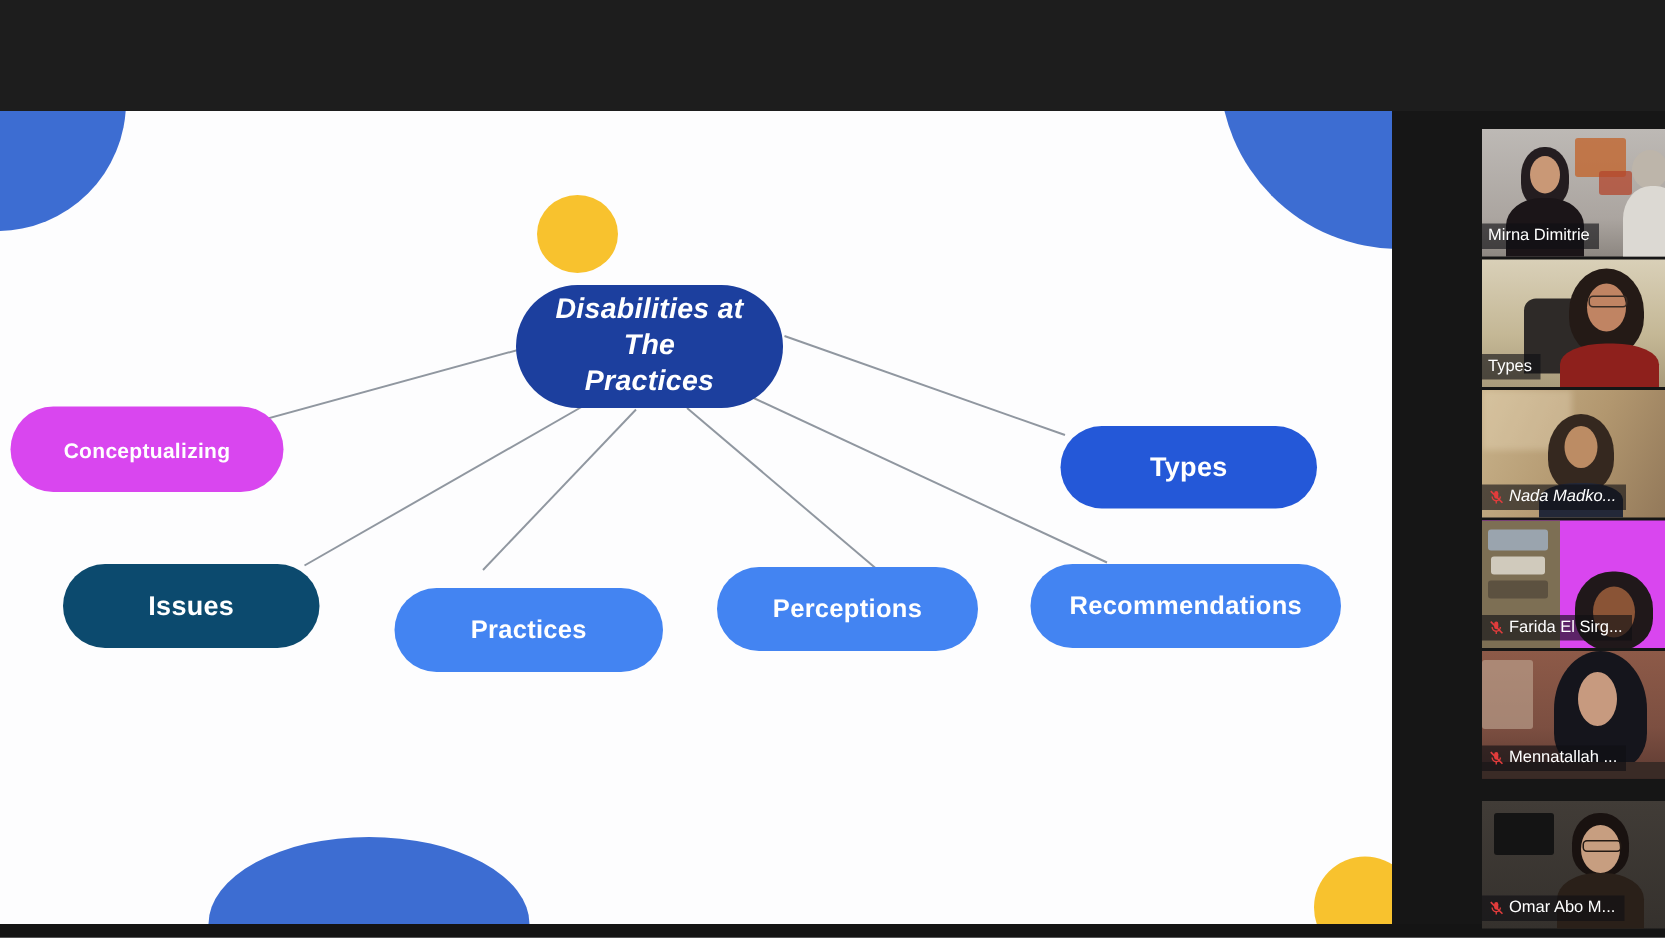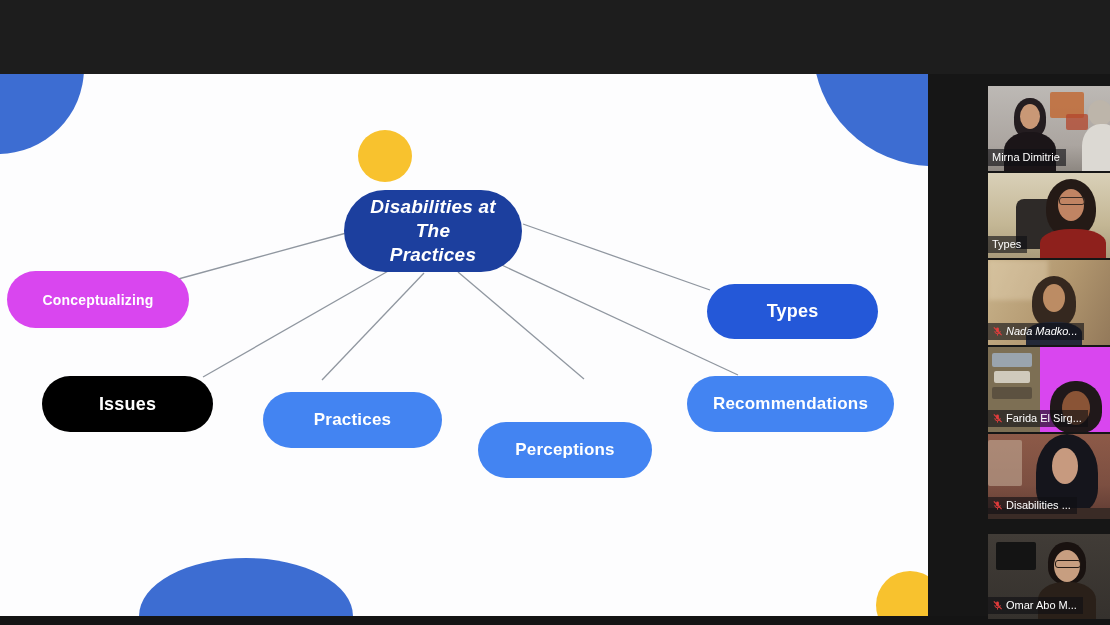--- a/index.html
+++ b/index.html
@@ -30,23 +30,23 @@
     position:absolute;display:flex;align-items:center;justify-content:center;
     color:#ffffff;font-weight:600;border-radius:999px;text-align:center;
     letter-spacing:.2px;
   }
   #central-node{
     left:344px;top:116px;width:178px;height:82px;background:#1c3f9e;
     border-radius:41px;flex-direction:column;font-weight:700;font-size:19px;line-height:1.26;font-style:italic;
   }
   #node-conceptualizing{left:7px;top:197px;width:182px;height:57px;background:#d946ef;font-size:14px;}
   #node-types{left:707px;top:210px;width:171px;height:55px;background:#2458d8;font-size:18px;}
-  #node-issues{left:42px;top:302px;width:171px;height:56px;background:#000000;font-size:18px;}
+  #node-issues{left:42px;top:302px;width:171px;height:56px;background:#0c4a6e;font-size:18px;}
   #node-practices{left:263px;top:318px;width:179px;height:56px;background:#4384f2;font-size:17px;}
-  #node-perceptions{left:478px;top:304px;width:174px;height:56px;background:#4384f2;font-size:17px;margin-top:44px;}
+  #node-perceptions{left:478px;top:304px;width:174px;height:56px;background:#4384f2;font-size:17px;}
   #node-recommendations{left:687px;top:302px;width:207px;height:56px;background:#4384f2;font-size:17px;}
 
   
   #participants{
     position:absolute;left:988px;top:86px;width:122px;
     display:flex;flex-direction:column;gap:2px;text-align:right;
   }
   .tile{position:relative;width:122px;height:85px;overflow:hidden;background:#2a2a2a;}
   .shape{position:absolute;}
   .head{position:absolute;border-radius:50%;}
@@ -172,21 +172,21 @@
       <div class="hair" style="left:48px;top:0px;width:62px;height:78px;background:#15151c;border-radius:50% 50% 30% 30%;"></div>
       <div class="head" style="left:64px;top:14px;width:26px;height:36px;background:#c79a7f;"></div>
       <div class="shape" style="left:0;top:74px;width:122px;height:11px;background:#3a2b26;"></div>
       <div class="nametag">
         <svg class="micmuted" viewBox="0 0 24 24">
             <path fill="#e23c3c" d="M12 14a3 3 0 0 0 3-3V6a3 3 0 0 0-6 0v5a3 3 0 0 0 3 3z"></path>
             <path fill="none" stroke="#e23c3c" stroke-width="2" d="M18 11a6 6 0 0 1-12 0"></path>
             <line stroke="#e23c3c" stroke-width="2" x1="12" y1="17" x2="12" y2="21"></line>
             <line stroke="#e23c3c" stroke-width="2.4" x1="4" y1="3" x2="21" y2="20"></line>
           </svg>
-        <span>Disabilities ...</span>
+        <span>Mennatallah ...</span>
       </div>
     </div>
 
     <div class="tile" id="tile-5">
       <div class="shape" style="left:8px;top:8px;width:40px;height:28px;background:#141414;border-radius:2px;"></div>
       <div class="hair" style="left:60px;top:8px;width:38px;height:42px;background:#191210;"></div>
       <div class="head" style="left:66px;top:16px;width:26px;height:32px;background:#c79e80;"></div>
       <div class="shape" style="left:67px;top:26px;width:24px;height:6px;border:1px solid #241a14;border-radius:3px;background:transparent;"></div>
       <div class="torso" style="left:50px;top:48px;width:58px;height:38px;background:#2a2019;"></div>
       <div class="nametag">

